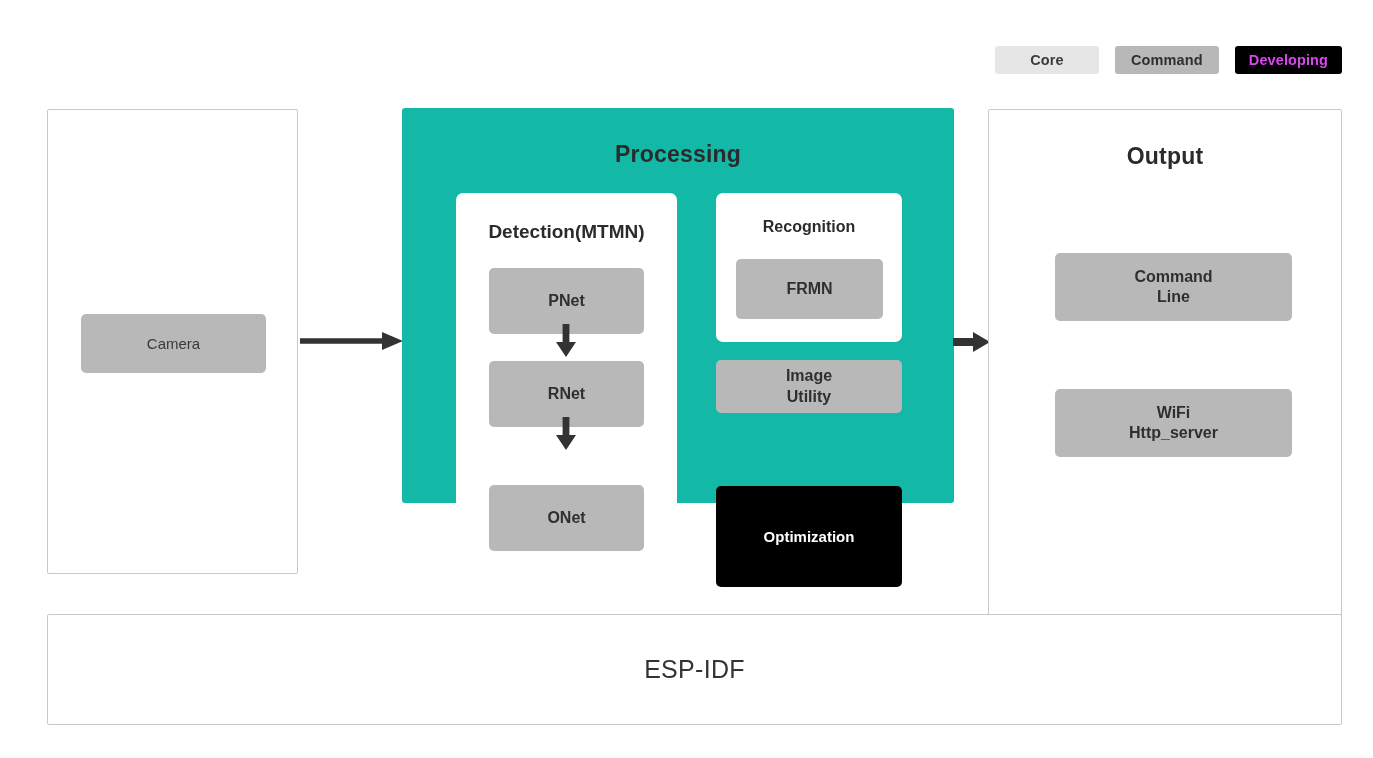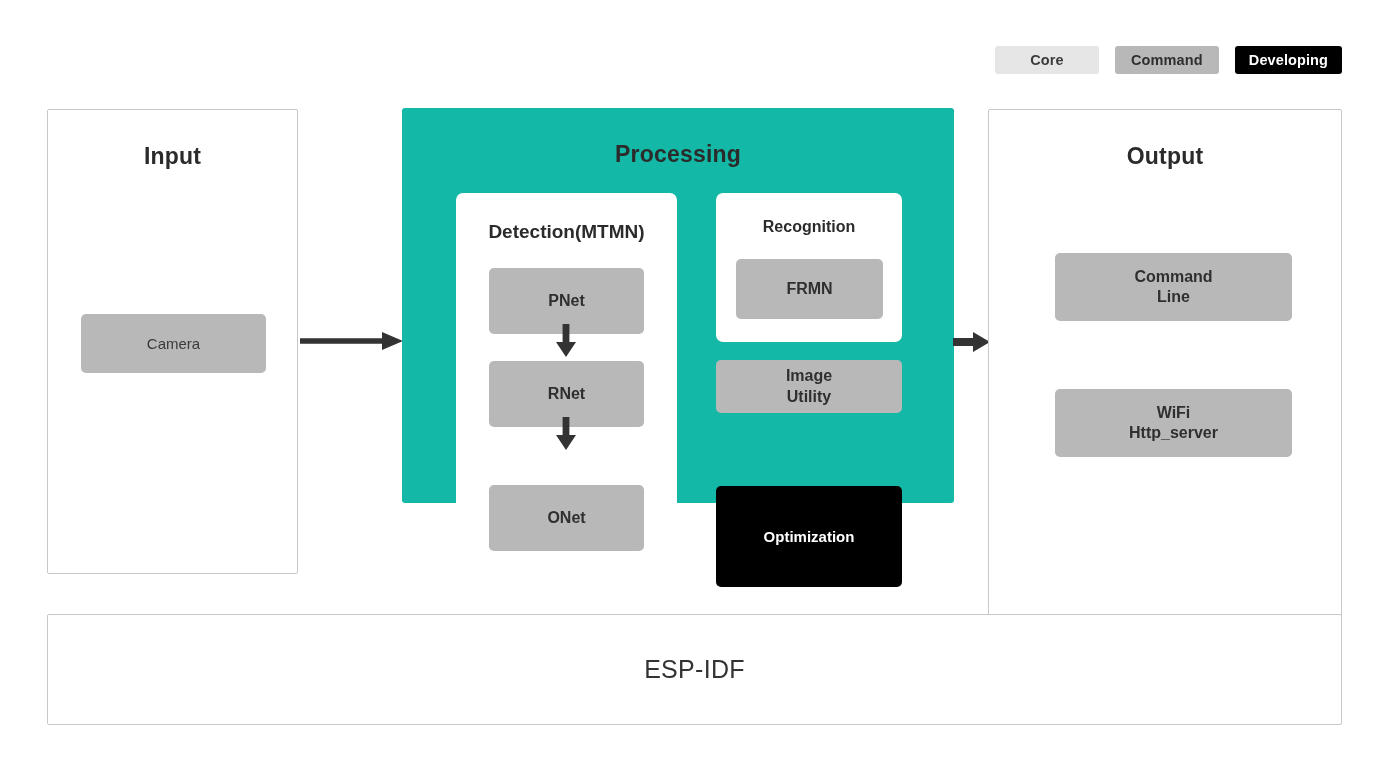--- a/index.html
+++ b/index.html
@@ -39,21 +39,21 @@
     display: flex;
     align-items: center;
     justify-content: center;
     font-size: 14.5px;
     font-weight: bold;
     letter-spacing: .1px;
     box-sizing: border-box;
   }
   .legend-core      { background: #e6e6e6; color: #3b3b3b; }
   .legend-released  { background: #b8b8b8; color: #2f2f2f; }
-  .legend-developing{ background: #000000; color: #ffffff; }
+  .legend-developing{ background: #000000; color: #d946ef; }
 
   
   .panel {
     position: absolute;
     box-sizing: border-box;
     border: 1px solid #c9c9c9;
     background: #ffffff;
     border-radius: 2px;
   }
   .panel-title {
@@ -173,21 +173,20 @@
     </div>
     <div class="legend-chip legend-released">
       <span>Command</span>
     </div>
     <div class="legend-chip legend-developing">
       <span>Developing</span>
     </div>
   </div>
 
   <div class="panel" id="panel-input">
-    <div class="panel-title">Input</div>
     <div class="box box-released" id="box-camera">Camera</div>
   </div>
 
   <svg class="arrow-h" id="arrow-input-processing" width="104" height="28" viewBox="0 0 104 28">
     <path d="M0 11.2 L82 11.2 L82 5 L103 14 L82 23 L82 16.8 L0 16.8 Z" fill="#333333"></path>
   </svg>
 
   <div id="panel-processing">
     <div class="panel-title">Processing</div>
 

